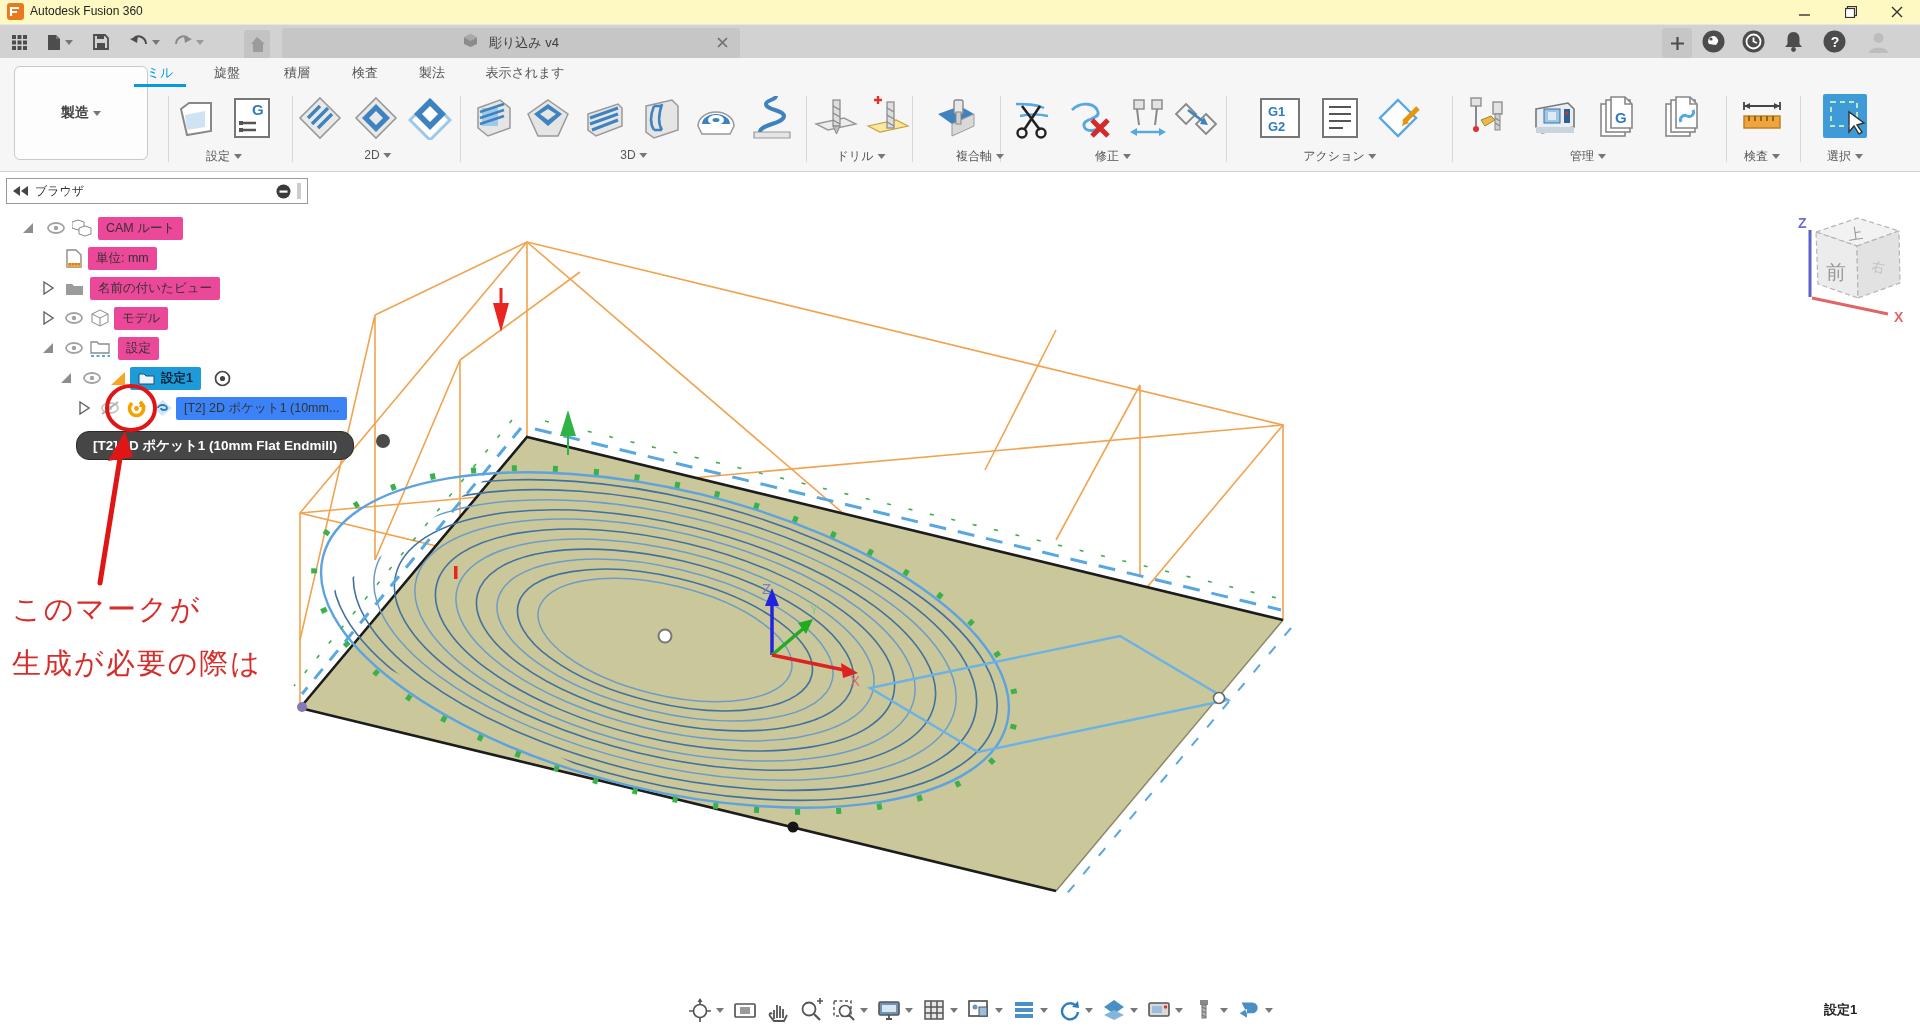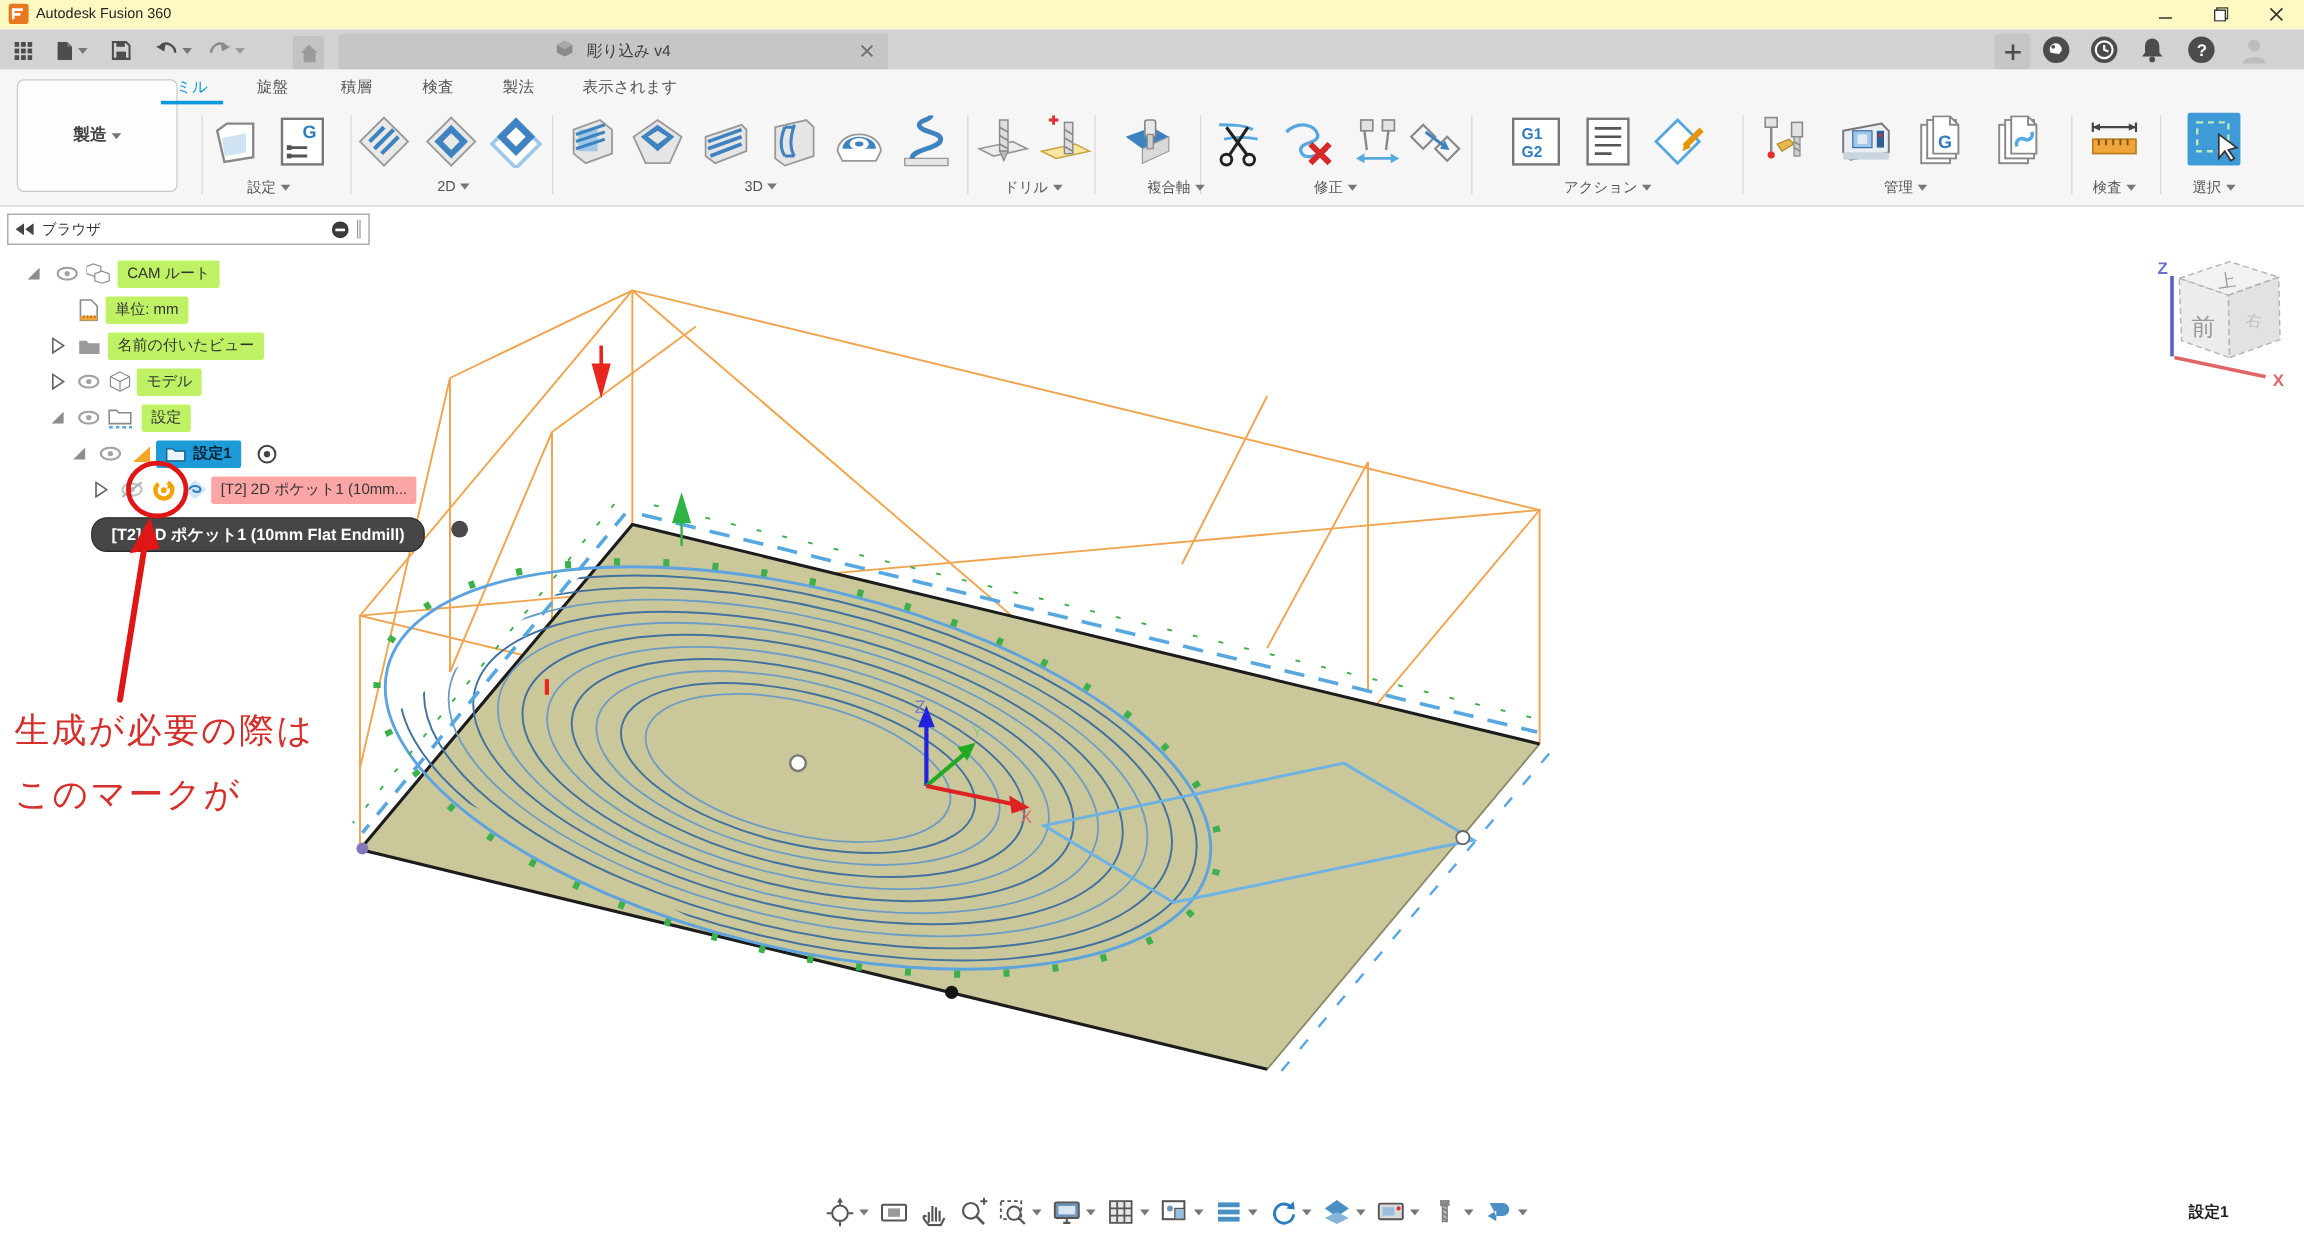--- a/index.html
+++ b/index.html
@@ -29,23 +29,23 @@
   .runder{left:134px;top:26px;width:52px;height:3px;background:#0a99dd;}
   .ric{top:36px;transform:translateX(-50%);width:48px;height:48px;display:flex;align-items:center;justify-content:center;}
   .glabel{top:90px;transform:translateX(-50%);font-size:12px;color:#555;white-space:nowrap;}
   .caret{display:inline-block;width:0;height:0;border-left:4px solid transparent;border-right:4px solid transparent;
          border-top:5px solid #777;margin-left:4px;vertical-align:middle;}
   .gsep{top:38px;width:1px;height:66px;background:#d8d8d8;}
   
   #browser{left:6px;top:178px;width:400px;height:260px;z-index:35;}
   #bheader{left:0;top:0;width:300px;height:24px;background:#fff;border:1px solid #9a9a9a;display:flex;align-items:center;font-size:12px;color:#333;}
   .brow{left:0;height:28px;display:flex;align-items:center;}
-  .chip{background:#bef264;border-radius:2px;padding:3px 8px;font-size:12.5px;color:#333;white-space:nowrap;display:flex;align-items:center;gap:6px;}
+  .chip{background:#ec4899;border-radius:2px;padding:3px 8px;font-size:12.5px;color:#333;white-space:nowrap;display:flex;align-items:center;gap:6px;}
   .chip.sel{background:#1c9bd8;color:#0b2438;font-weight:bold;}
-  .chip.grey{background:#fca5a5;}
+  .chip.grey{background:#3b82f6;}
   .bic{display:flex;align-items:center;justify-content:center;width:20px;height:20px;}
   
   #tooltip{left:76px;top:431px;height:27px;background:#464646;border:1px solid #2b2b2b;border-radius:13px;
            display:flex;align-items:center;padding:0 16px;color:#fff;font-size:13.5px;font-weight:bold;z-index:36;white-space:nowrap;}
   
   #ann-svg{left:0;top:170px;width:500px;height:700px;z-index:50;pointer-events:none;}
   #ann-text{left:12px;top:582px;z-index:50;font-family:"Liberation Serif","DejaVu Serif",serif;
             font-size:29px;color:#d52f2b;line-height:54px;letter-spacing:2px;white-space:nowrap;}
   
   #navbar{left:688px;top:995px;height:30px;display:flex;align-items:center;gap:9px;z-index:30;}
@@ -703,22 +703,22 @@
 <div class="abs" id="tooltip" data-name="operation-tooltip">
   <span>[T2] 2D ポケット1 (10mm Flat Endmill)</span>
 </div>
 
 <svg class="abs" id="ann-svg" data-name="annotation-overlay" width="500" height="700" viewBox="0 170 500 700">
   <ellipse cx="131" cy="408" rx="24" ry="22" fill="none" stroke="#e01616" stroke-width="4"></ellipse>
   <line x1="100" y1="583" x2="121" y2="452" stroke="#e01616" stroke-width="5" stroke-linecap="round"></line>
   <polygon points="125,431 108,461 133,457" fill="#e01616"></polygon>
 </svg>
 <div class="abs" id="ann-text" data-name="annotation-note">
+  <div data-name="annotation-line-2">このマークが</div>
   <div data-name="annotation-line-1">生成が必要の際は</div>
-  <div data-name="annotation-line-2">このマークが</div>
 </div>
 
 <div class="abs" id="navbar" data-name="navigation-toolbar">
   <span class="nbtn" data-name="orbit-icon">
       <svg class="ticon">
         <circle cx="12" cy="13" r="6.5" fill="none" stroke="#555" stroke-width="1.7"></circle>
         <path d="M12,2 v4 M12,20 v4 M1,13 h4 M19,13 h4" stroke="#555" stroke-width="1.7"></path>
         <polygon points="12,0 9.5,4 14.5,4" fill="#555"></polygon>
       </svg>
       <span class="caret"></span>

